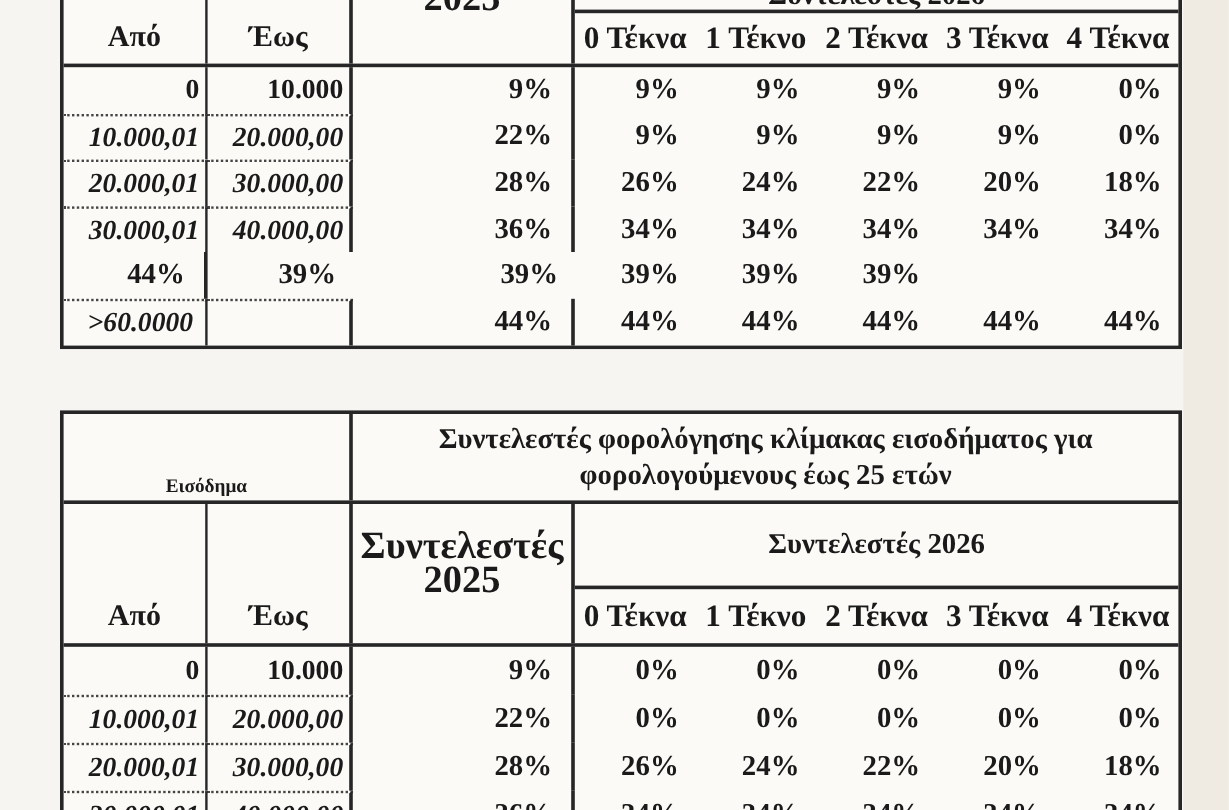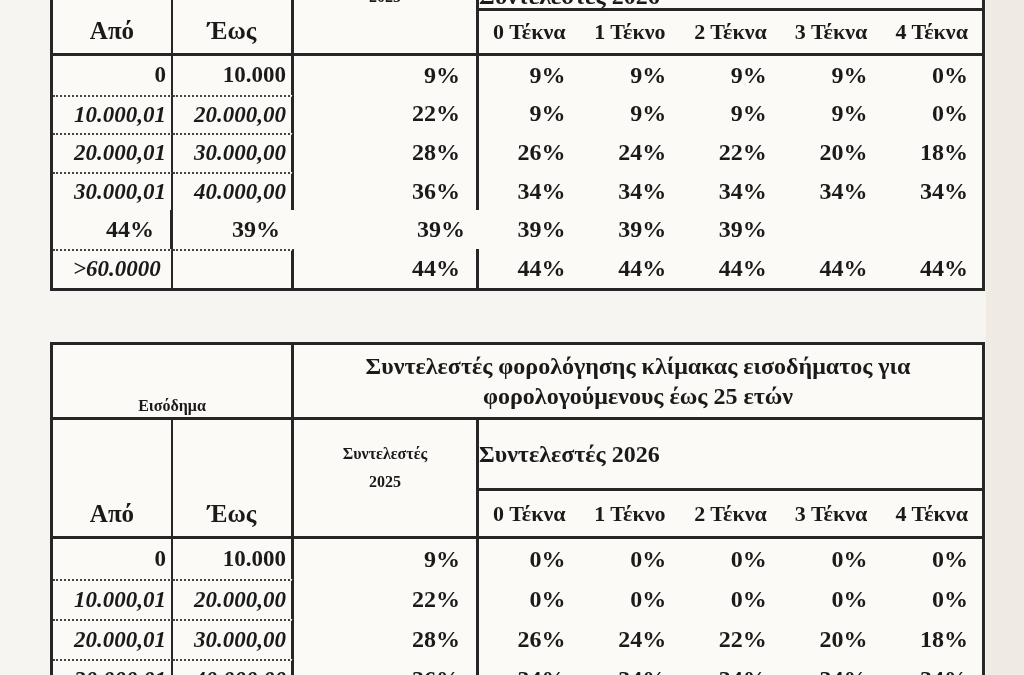--- a/index.html
+++ b/index.html
@@ -28,31 +28,31 @@
 
   
   .rowBC{display:grid;grid-template-columns:120px 121px 185px 1fr;
          height:119px;border-bottom:3px solid #262626;box-sizing:border-box;}
   .t1 .rowBC{height:124px;}
   .hFrom,.hTo{display:flex;align-items:flex-end;justify-content:center;
               font-size:25px;padding-bottom:8px;}
   .hFrom{border-right:2px solid #262626;}
   .hTo{border-right:3px solid #262626;}
   .h25{border-right:3px solid #262626;display:flex;flex-direction:column;
-       align-items:center;justify-content:center;font-size:16px;line-height:28px;text-align:center;}
+       align-items:center;justify-content:center;font-size:32px;line-height:28px;text-align:center;}
   .t2 .h25{padding-bottom:20px;}
   .t1 .h25{justify-content:flex-end;padding-bottom:42px;}
   .blockhead{display:flex;flex-direction:column;}
   .sub26{height:71px;box-sizing:border-box;border-bottom:3px solid #262626;
-         display:flex;align-items:center;justify-content:flex-start;font-size:24px;line-height:28px;}
+         display:flex;align-items:center;justify-content:center;font-size:24px;line-height:28px;}
   .t1 .sub26{height:79px;align-items:flex-end;}
   .t1 .sub26 span{margin-bottom:-2px;}
   .subC{flex:1;display:flex;}
   .subC span{flex:1;display:flex;align-items:center;justify-content:center;
-             font-size:22px;white-space:nowrap;}
+             font-size:26px;white-space:nowrap;}
 
   
   .drow{display:grid;grid-template-columns:120px 121px 185px repeat(5,1fr);}
   .t1 .drow{height:38.6px;}
   .t2 .drow{height:40px;}
   .cell{text-align:right;font-size:23px;box-sizing:border-box;display:flex;
         align-items:center;justify-content:flex-end;}
   .c1{padding-right:5px;border-right:2px solid #262626;}
   .c2{padding-right:5px;border-right:3px solid #262626;}
   .c3{padding-right:16px;border-right:3px solid #262626;font-size:24px;}

